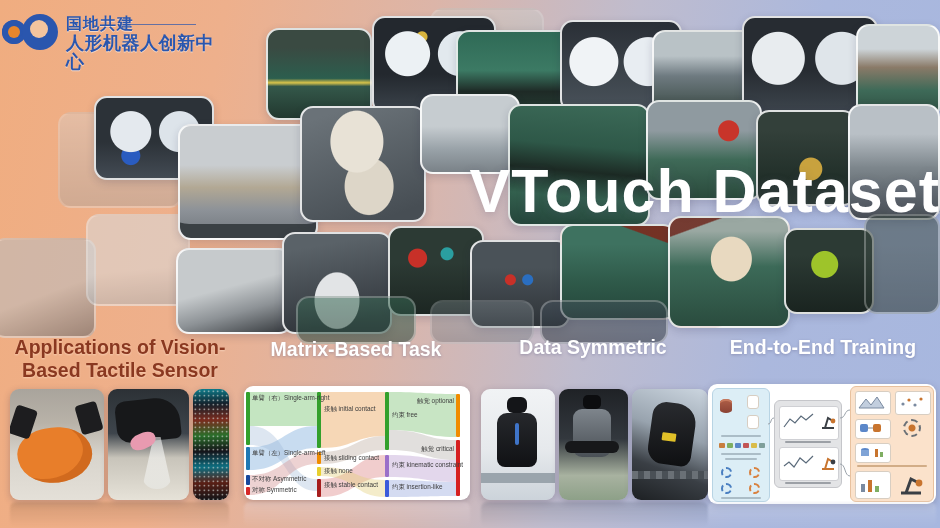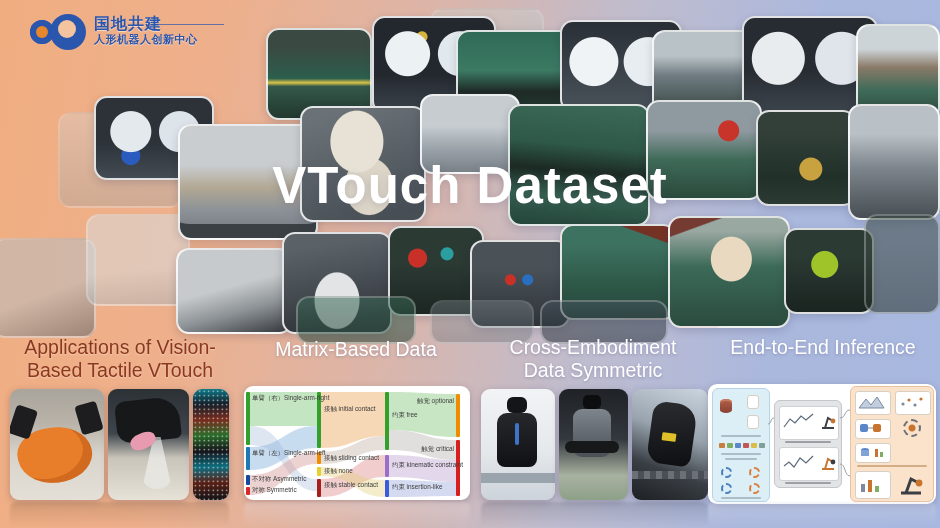--- a/index.html
+++ b/index.html
@@ -8,28 +8,28 @@
     font-family:"Liberation Sans",sans-serif;
     background:linear-gradient(100deg,#f0ad80 0%,#eeb08c 22%,#dcb5a8 42%,#bfbcce 62%,#abb8dd 80%,#a7b7df 100%);
   }
   .abs{position:absolute;}
   
   .tile{position:absolute;border:2px solid rgba(255,255,255,.85);border-radius:13px;
         box-shadow:0 3px 9px rgba(40,40,70,.18);}
   .fade{opacity:.55;border-color:rgba(255,255,255,.5);box-shadow:none;}
   .fade2{opacity:.35;border-color:rgba(255,255,255,.4);box-shadow:none;}
   
-  .hero-title{position:absolute;left:0;top:156px;width:940px;text-align:center;
-    font-size:51px;font-weight:800;color:#ffffff;letter-spacing:1px;
+  .hero-title{position:absolute;left:0;top:156px;width:940px;text-align:right;
+    font-size:61px;font-weight:800;color:#ffffff;letter-spacing:1px;
     text-shadow:0 2px 8px rgba(80,80,110,.25);}
   
   .logo-text{color:#2a56ae;font-weight:800;line-height:1.05;
     text-shadow:0 1px 0 rgba(255,255,255,.5);}
   
-  .sec-h{position:absolute;font-weight:400;font-size:19.5px;line-height:1.2;
+  .sec-h{position:absolute;font-weight:700;font-size:19.5px;line-height:1.2;
     text-align:center;color:#ffffff;text-shadow:0 1px 3px rgba(100,100,140,.45);}
   .sec-h.rust{color:#8a3820;text-shadow:0 1px 2px rgba(255,230,210,.55);}
   
   .card{position:absolute;border-radius:9px;overflow:hidden;
     box-shadow:0 2px 7px rgba(60,50,80,.28);}
   .panel-card{position:absolute;background:#ffffff;border-radius:9px;
     box-shadow:0 2px 7px rgba(60,50,80,.25);}
   
   .sk-label{position:absolute;font-size:6.4px;color:#3d3d3d;white-space:nowrap;line-height:1;}
   .sk-node{position:absolute;width:4px;border-radius:1px;}
@@ -119,45 +119,44 @@
   <div class="tile" style="left:784px;top:228px;width:86px;height:82px;background:
       radial-gradient(circle at 45% 42%,#9ec42a 0 13px,rgba(0,0,0,0) 14px),
       linear-gradient(180deg,#2c3a34 30%,#1a2420 100%);"></div>
   <div class="tile fade" style="left:864px;top:214px;width:72px;height:96px;background:linear-gradient(180deg,#3c4a44 30%,#26322c 100%);"></div>
 
   <div class="tile fade" style="left:296px;top:296px;width:116px;height:44px;background:linear-gradient(180deg,#3a6a56,#27453a);"></div>
   <div class="tile fade" style="left:540px;top:300px;width:124px;height:40px;background:linear-gradient(180deg,#45525c,#2c343c);"></div>
   <div class="tile fade2" style="left:430px;top:300px;width:100px;height:40px;background:linear-gradient(180deg,#8f9aa0,#5c666c);"></div>
 </div>
 
-<div class="abs" style="left:28px;top:10px;width:220px;height:44px;">
+<div class="abs" style="left:0;top:10px;width:220px;height:44px;">
   <span class="abs" style="left:2px;top:10px;width:24px;height:24px;border-radius:50%;background:#2a56ae;box-shadow:inset 0 0 0 4px #2a56ae;"></span>
   <span class="abs" style="left:8px;top:16px;width:12px;height:12px;border-radius:50%;background:#e8862c;"></span>
   <span class="abs" style="left:22px;top:4px;width:36px;height:36px;border-radius:50%;background:#2a56ae;"></span>
   <span class="abs" style="left:30px;top:10px;width:18px;height:18px;border-radius:50%;background:#f3c49e;"></span>
   <div class="abs logo-text" style="left:66px;top:6px;font-size:16px;letter-spacing:1px;">国地共建</div>
   <div class="abs" style="left:130px;top:14px;width:66px;height:1px;background:#2a56ae;opacity:.7;"></div>
-  <div class="abs logo-text" style="left:66px;top:24px;font-size:11px;letter-spacing:.5px;">人形机器人创新中心</div>
+  <div class="abs logo-text" style="left:66px;top:24px;font-size:18px;letter-spacing:.5px;">人形机器人创新中心</div>
 </div>
 
 <div class="hero-title">VTouch Dataset</div>
 
 <div class="sec-h rust" style="left:2px;top:336px;width:236px;">
   <div>Applications of Vision-</div>
-  <div>Based Tactile VTouch</div>
+  <div>Based Tactile Sensor</div>
 </div>
 <div class="sec-h" style="left:240px;top:338px;width:232px;">
-  <div>Matrix-Based Data</div>
+  <div>Matrix-Based Task</div>
 </div>
 <div class="sec-h" style="left:476px;top:336px;width:234px;">
-  <div>Cross-Embodiment</div>
   <div>Data Symmetric</div>
 </div>
 <div class="sec-h" style="left:706px;top:336px;width:234px;">
-  <div>End-to-End Inference</div>
+  <div>End-to-End Training</div>
 </div>
 
 <div class="card" style="left:10px;top:389px;width:94px;height:111px;background:linear-gradient(180deg,#a9a49c 0%,#b8b2a8 30%,#d8d4cc 60%,#e4e0d8 100%);">
   <div class="abs" style="left:8px;top:38px;width:74px;height:56px;background:#e87e2a;border-radius:40% 55% 45% 55%;transform:rotate(-14deg);box-shadow:inset -8px -6px 0 rgba(190,90,20,.55);"></div>
   <div class="abs" style="left:2px;top:18px;width:22px;height:30px;background:#1d1d1f;border-radius:4px;transform:rotate(18deg);"></div>
   <div class="abs" style="left:68px;top:14px;width:22px;height:30px;background:#1d1d1f;border-radius:4px;transform:rotate(-16deg);"></div>
 </div>
 <div class="card" style="left:108px;top:389px;width:81px;height:111px;background:linear-gradient(180deg,#2c3136 0%,#3e454c 40%,#c8c4ba 62%,#e6e2d8 100%);">
   <div class="abs" style="left:8px;top:10px;width:64px;height:42px;background:#17181a;border-radius:10px 24px 6px 14px;transform:rotate(-6deg);"></div>
   <div class="abs" style="left:34px;top:48px;width:30px;height:52px;background:linear-gradient(180deg,rgba(255,255,255,.55),rgba(230,230,225,.85));border-radius:6px 6px 14px 14px;clip-path:polygon(38% 0,62% 0,100% 100%,0 100%);"></div>

